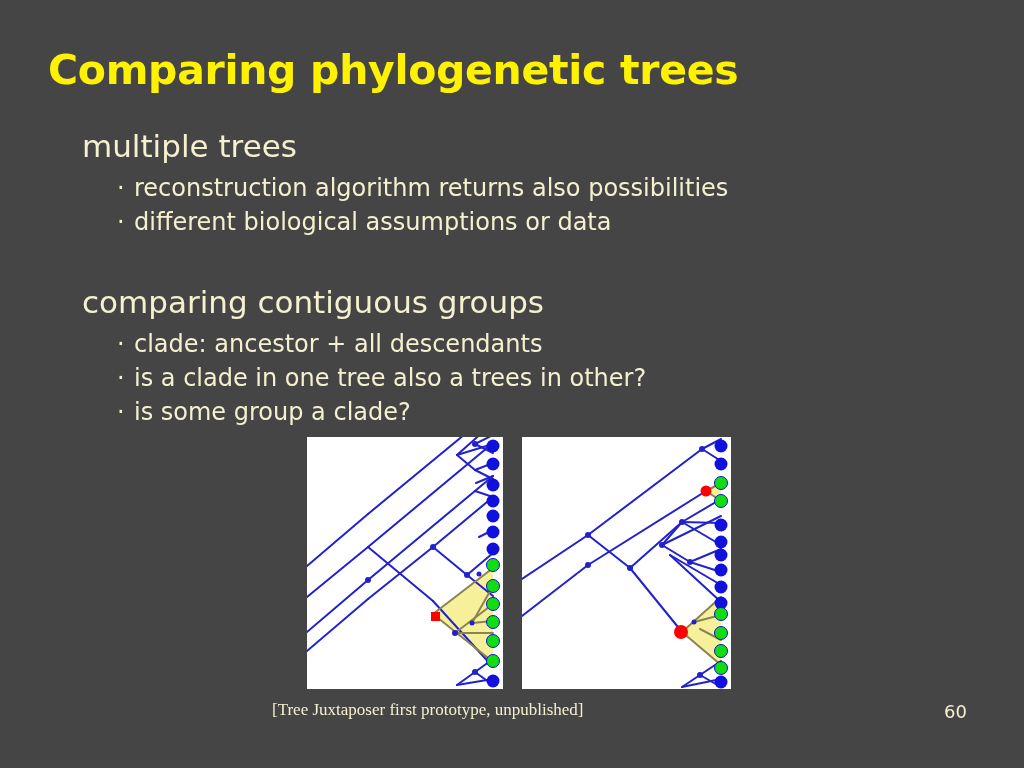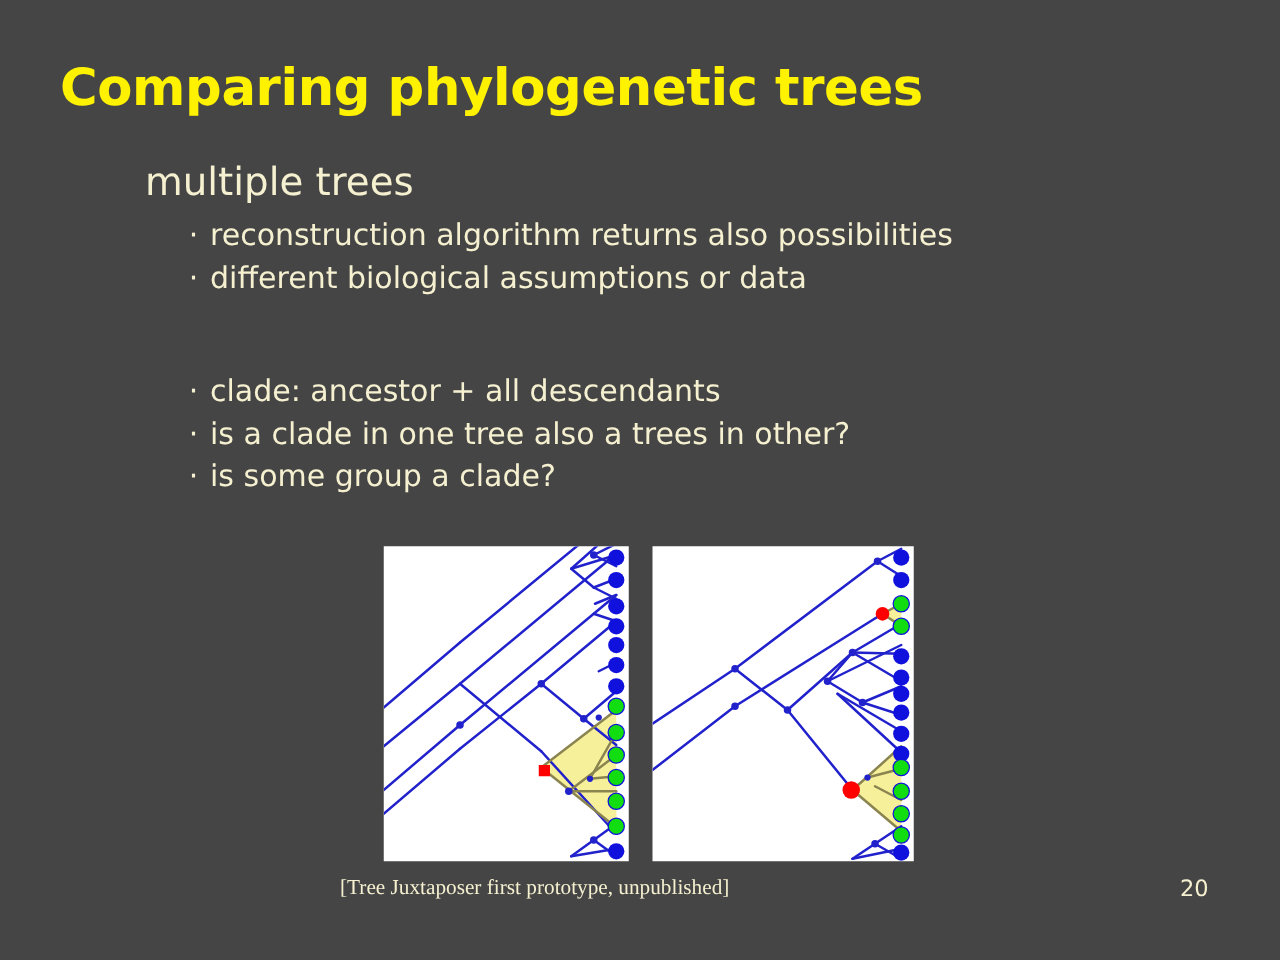--- a/index.html
+++ b/index.html
@@ -24,21 +24,20 @@
     top: 46px;
     font-size: 41px;
     font-weight: bold;
     color: #FFF200;
     letter-spacing: -0.3px;
     white-space: nowrap;
   }
   .section {
     position: absolute;
     left: 82px;
-    margin-left: 34px;
   }
   .section-head {
     font-size: 31px;
     color: #F5F0D0;
     white-space: nowrap;
     line-height: 1.0;
   }
   .bullets {
     margin-top: 9px;
     padding-left: 52px;
@@ -107,20 +106,21 @@
         <span>reconstruction algorithm returns also possibilities</span>
       </div>
       <div class="bullet">
         <span class="dot">·</span>
         <span>different biological assumptions or data</span>
       </div>
     </div>
   </div>
 
   <div class="section" id="section-comparing">
+    <div class="section-head">comparing contiguous groups</div>
     <div class="bullets">
       <div class="bullet">
         <span class="dot">·</span>
         <span>clade: ancestor + all descendants</span>
       </div>
       <div class="bullet">
         <span class="dot">·</span>
         <span>is a clade in one tree also a trees in other?</span>
       </div>
       <div class="bullet">
@@ -285,15 +285,15 @@
           <circle cx="199" cy="245" r="6.5" fill="#1111DD"></circle>
         </g>
         <circle cx="184" cy="54" r="5.5" fill="#FF0000"></circle>
         <circle cx="159" cy="195" r="7" fill="#FF0000"></circle>
       </svg>
     </div>
 
   </div>
 
   <div class="caption">[Tree Juxtaposer first prototype, unpublished]</div>
-  <div class="page-number">20</div>
+  <div class="page-number">60</div>
 
 </div>
 
 </body></html>

